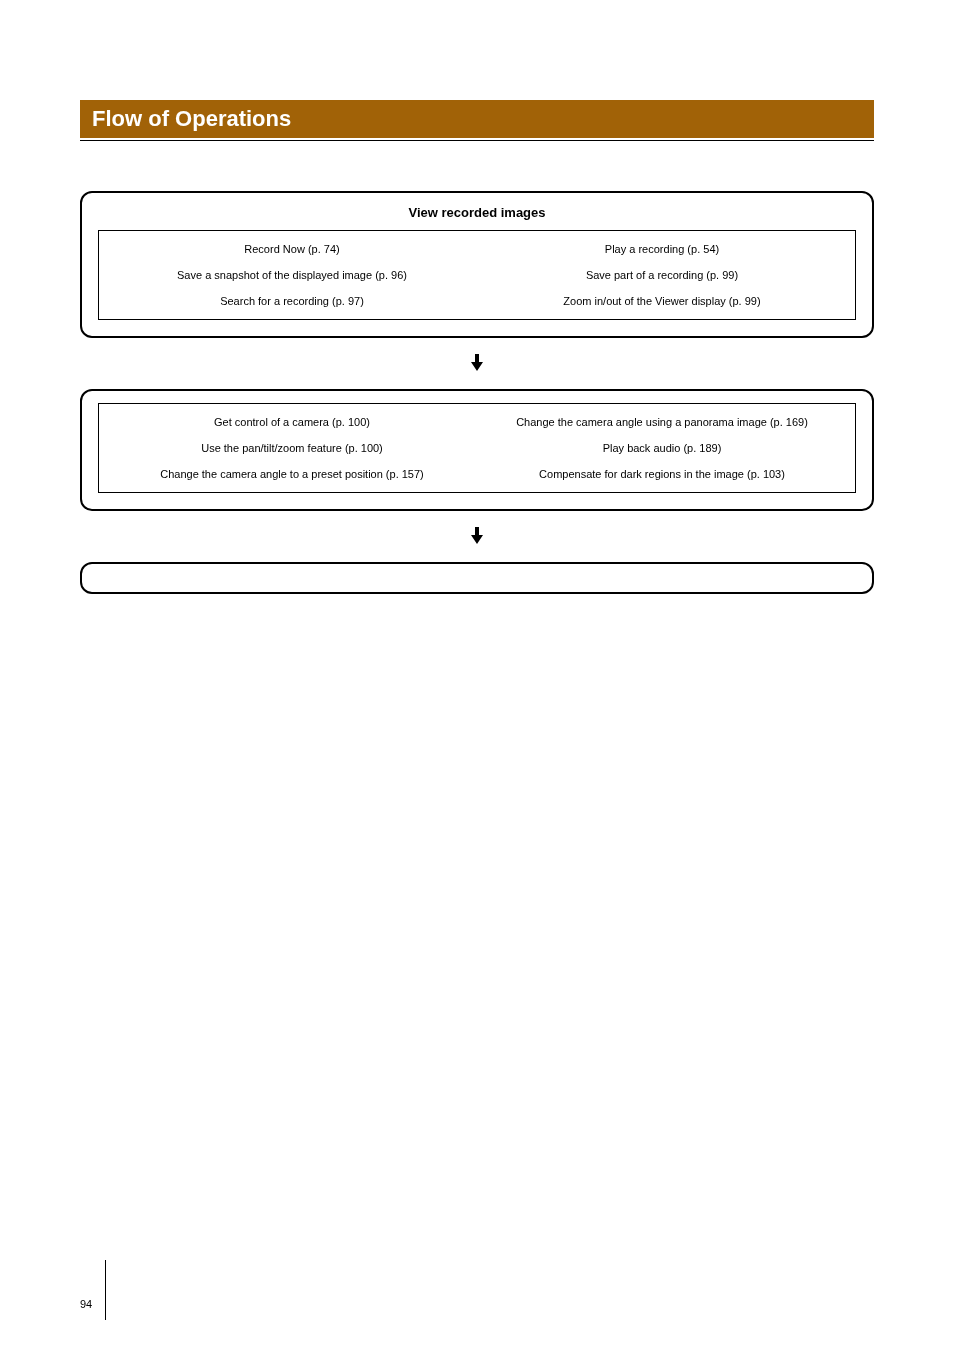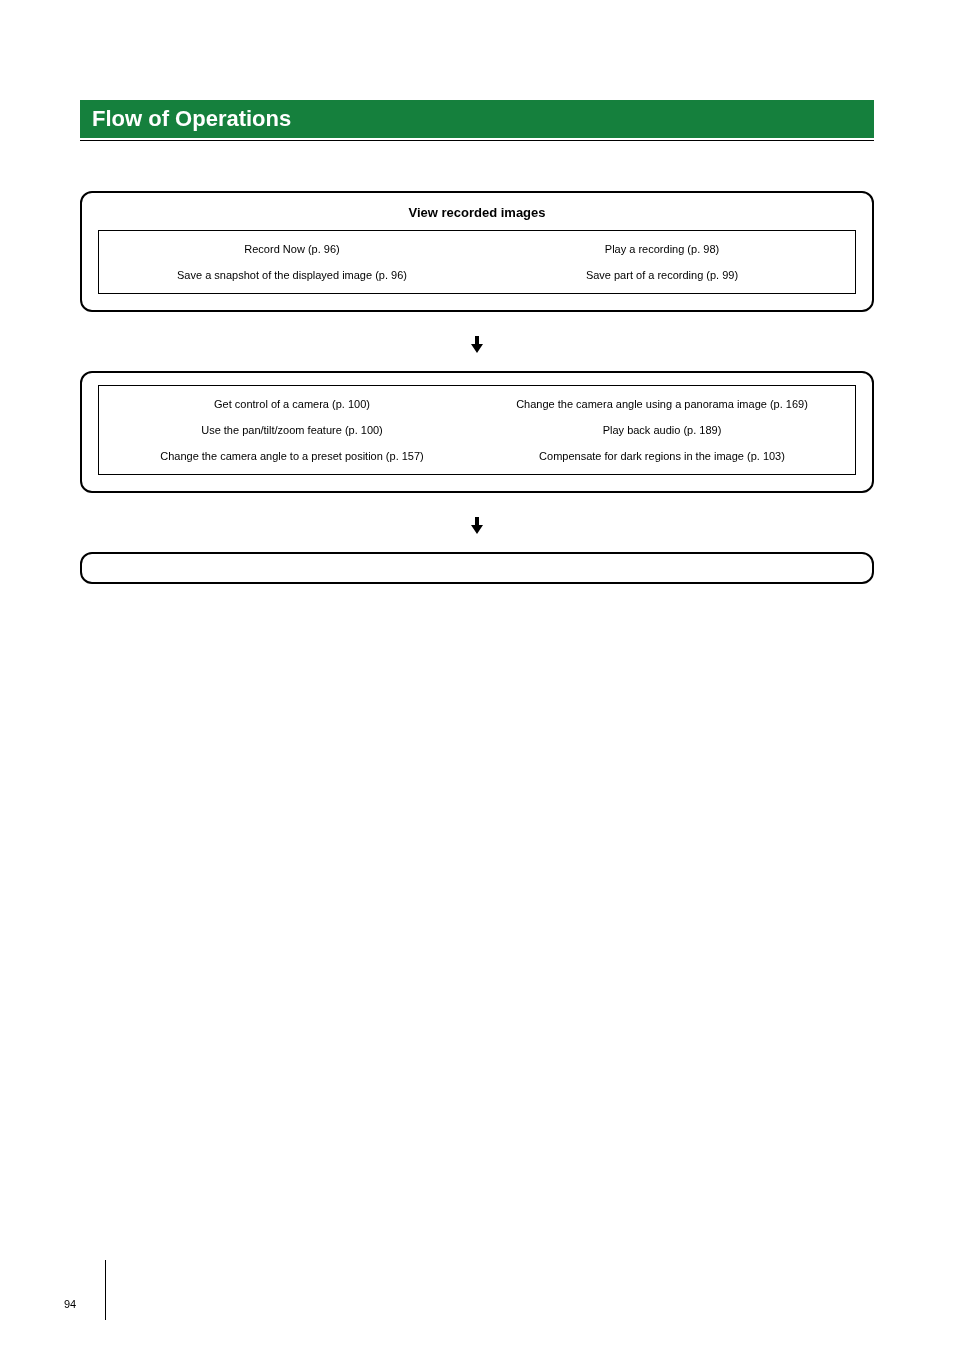--- a/index.html
+++ b/index.html
@@ -9,37 +9,37 @@
     }
     body {
       width: 954px;
       height: 1350px;
       background: #fff;
       font-family: Arial, Helvetica, sans-serif;
       padding: 100px 80px 40px 80px;
       position: relative;
     }
     .title-bar {
-      background: #15803d;
+      background: #a16207;
       color: #fff;
       padding: 6px 12px;
       font-size: 22px;
       font-weight: bold;
       margin-bottom: 2px;
       font-family: Arial, Helvetica, sans-serif;
     }
     .title-underline {
       border-bottom: 1.5px solid #000;
       margin-bottom: 50px;
     }
     .section-box {
       border: 2px solid #000;
       border-radius: 12px;
       padding: 12px 16px 16px 16px;
-      margin-bottom: 24px;
+      margin-bottom: 16px;
     }
     .section-title {
       font-size: 13px;
       font-weight: bold;
       text-align: center;
       margin-bottom: 10px;
     }
     .inner-box {
       border: 1px solid #000;
       padding: 12px 8px;
@@ -57,21 +57,21 @@
       text-align: center;
     }
     .arrow {
       text-align: center;
       font-size: 20px;
       margin-bottom: 12px;
     }
     .page-number {
       position: absolute;
       bottom: 40px;
-      left: 64px;
+      left: 80px;
       font-size: 11px;
     }
     .page-footer-line {
       position: absolute;
       bottom: 30px;
       left: 105px;
       width: 1px;
       height: 60px;
       background: #000;
     }
@@ -79,26 +79,30 @@
 </head>
 <body>
 
 <div class="title-bar">Flow of Operations</div>
 <div class="title-underline"></div>
 
 <div class="section-box">
   <div class="section-title">View recorded images</div>
   <div class="inner-box">
     <div class="row">
-      <div class="cell">Record Now (p. 96)</div>
-      <div class="cell">Play a recording (p. 98)</div>
+      <div class="cell">Record Now (p. 74)</div>
+      <div class="cell">Play a recording (p. 54)</div>
     </div>
     <div class="row">
       <div class="cell">Save a snapshot of the displayed image (p. 96)</div>
       <div class="cell">Save part of a recording (p. 99)</div>
+    </div>
+    <div class="row">
+      <div class="cell">Search for a recording (p. 97)</div>
+      <div class="cell">Zoom in/out of the Viewer display (p. 99)</div>
     </div>
   </div>
 </div>
 
 <div class="arrow">
   <svg width="16" height="18" viewBox="0 0 16 18">
     <path d="M6 0 L6 8 L2 8 L8 17 L14 8 L10 8 L10 0 Z" fill="#000"></path>
   </svg>
 </div>
 

